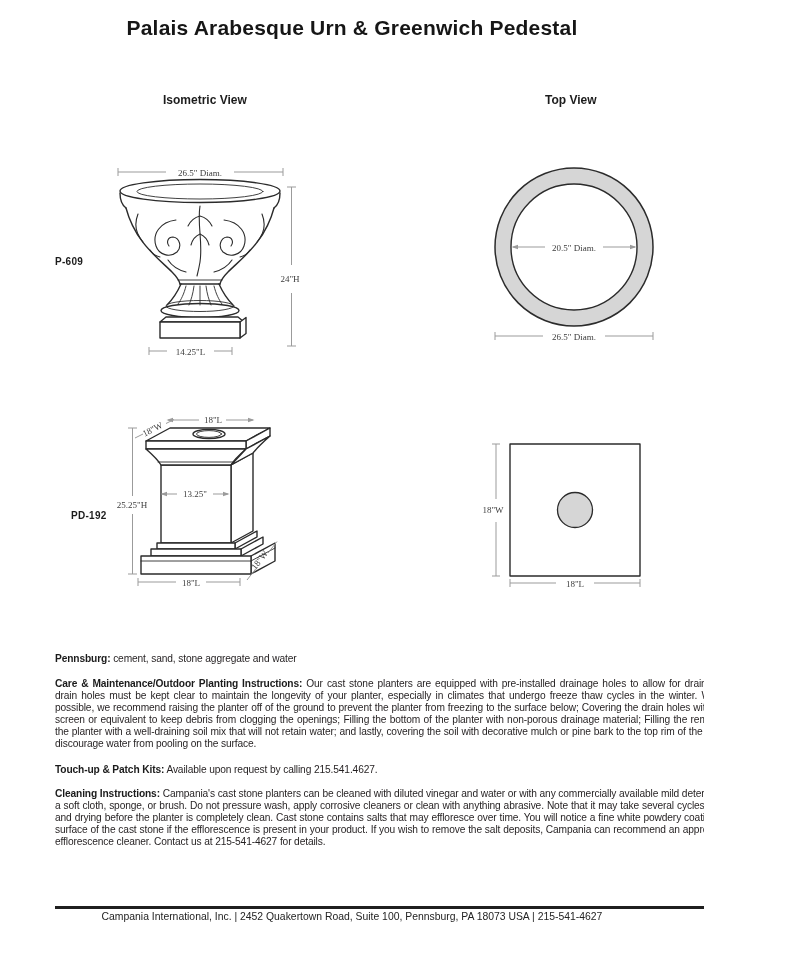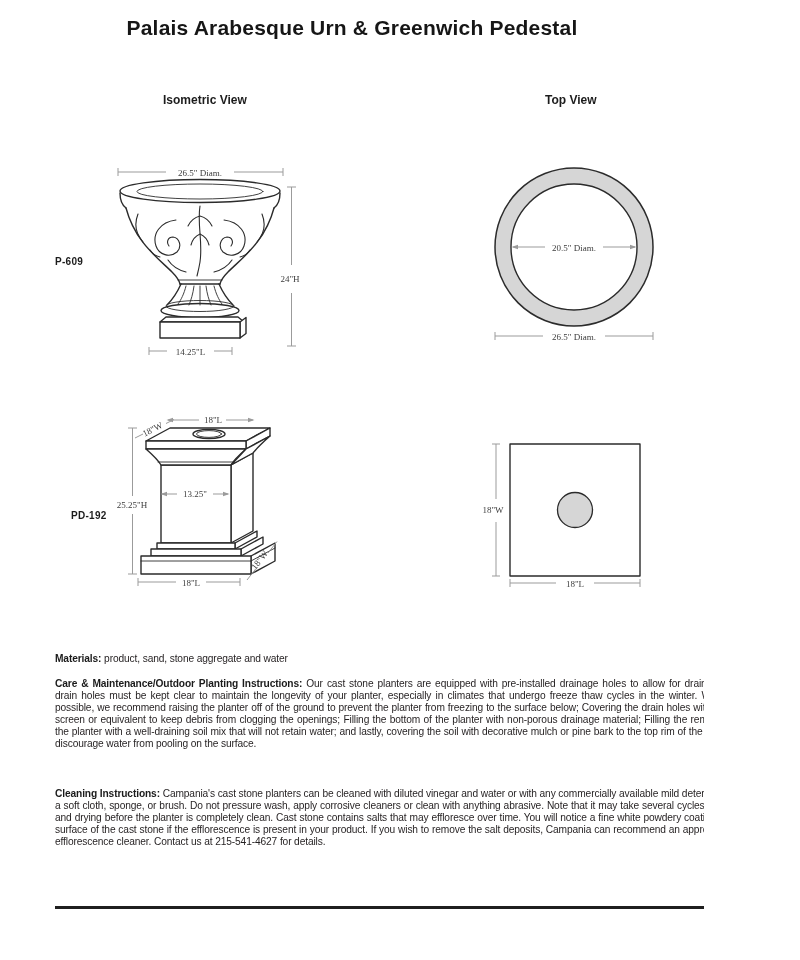--- a/index.html
+++ b/index.html
@@ -183,22 +183,24 @@
     <g>
       <path class="dim" d="M12,9 L20,9 M12,141 L20,141 M16,9 L16,64 M16,87 L16,141"></path>
       <text class="dim-text" x="13" y="78" text-anchor="middle">18"W</text>
     </g>
     <g>
       <path class="dim" d="M30,144 L30,152 M160,144 L160,152 M30,148 L76,148 M114,148 L160,148"></path>
       <text class="dim-text" x="95" y="151.5" text-anchor="middle">18"L</text>
     </g>
   </svg>
 
-  <p class="para" style="top:653px;"><b>Materials:</b> <span>product, sand, stone aggregate and water</span></p>
+  <p class="para" style="top:653px;"><b>Pennsburg:</b> <span>cement, sand, stone aggregate and water</span></p>
 
   <p class="para" style="top:678px;"><b>Care &amp; Maintenance/Outdoor Planting Instructions:</b> <span>Our cast stone planters are equipped with pre-installed drainage holes to allow for drainage. The drain holes must be kept clear to maintain the longevity of your planter, especially in climates that undergo freeze thaw cycles in the winter.  Whenever possible, we recommend raising the planter off of the ground to prevent the planter from freezing to the surface below; Covering the drain holes with a mesh screen or equivalent to keep debris from clogging the openings; Filling the bottom of the planter with non-porous drainage material; Filling the remainder of the planter with a well-draining soil mix that will not retain water; and lastly, covering the soil with decorative mulch or pine bark to the top rim of the planter to discourage water from pooling on the surface.</span></p>
 
+  <p class="para" style="top:764px;"><b>Touch-up &amp; Patch Kits:</b> <span>Available upon request by calling 215.541.4627.</span></p>
 
   <p class="para" style="top:788px;"><b>Cleaning Instructions:</b> <span>Campania's cast stone planters can be cleaned with diluted vinegar and water or with any commercially available mild detergent. Use a soft cloth, sponge, or brush. Do not pressure wash, apply corrosive cleaners or clean with anything abrasive. Note that it may take several cycles of wiping and drying before the planter is completely clean. Cast stone contains salts that may effloresce over time. You will notice a fine white powdery coating on the surface of the cast stone if the efflorescence is present in your product. If you wish to remove the salt deposits, Campania can recommend an appropriate an efflorescence cleaner. Contact us at 215-541-4627 for details.</span></p>
 
   <div class="footer-rule" style="top:906px;"></div>
+  <div class="footer-line" style="top:911px;">Campania International, Inc. | 2452 Quakertown Road, Suite 100, Pennsburg, PA 18073 USA | 215-541-4627</div>
 
 </div>
 
 </body></html>

